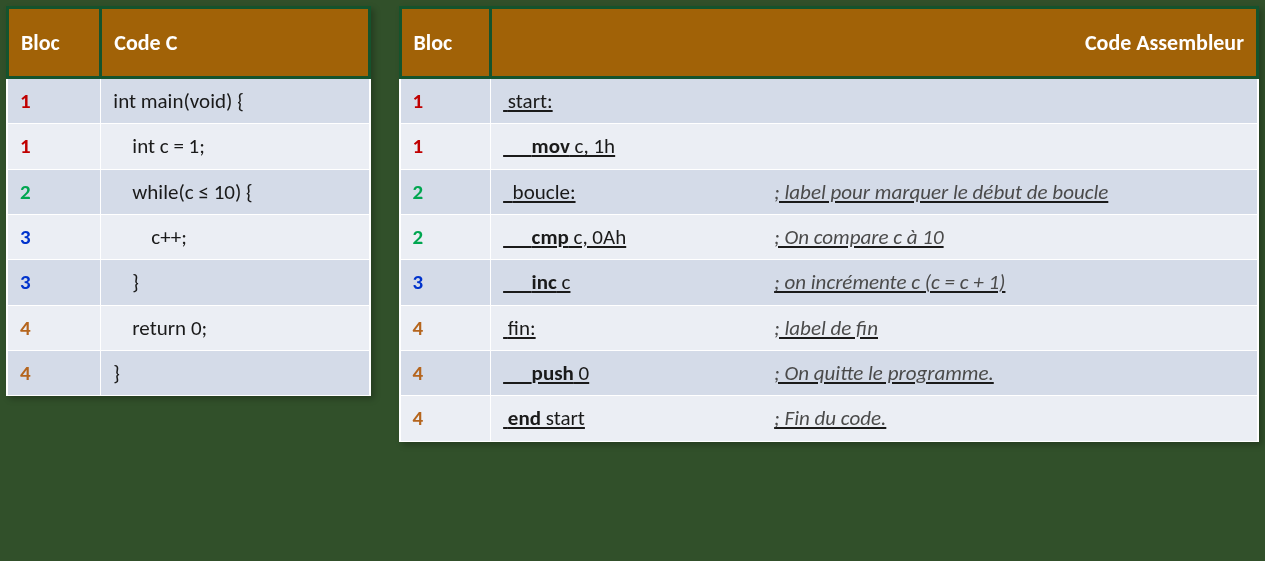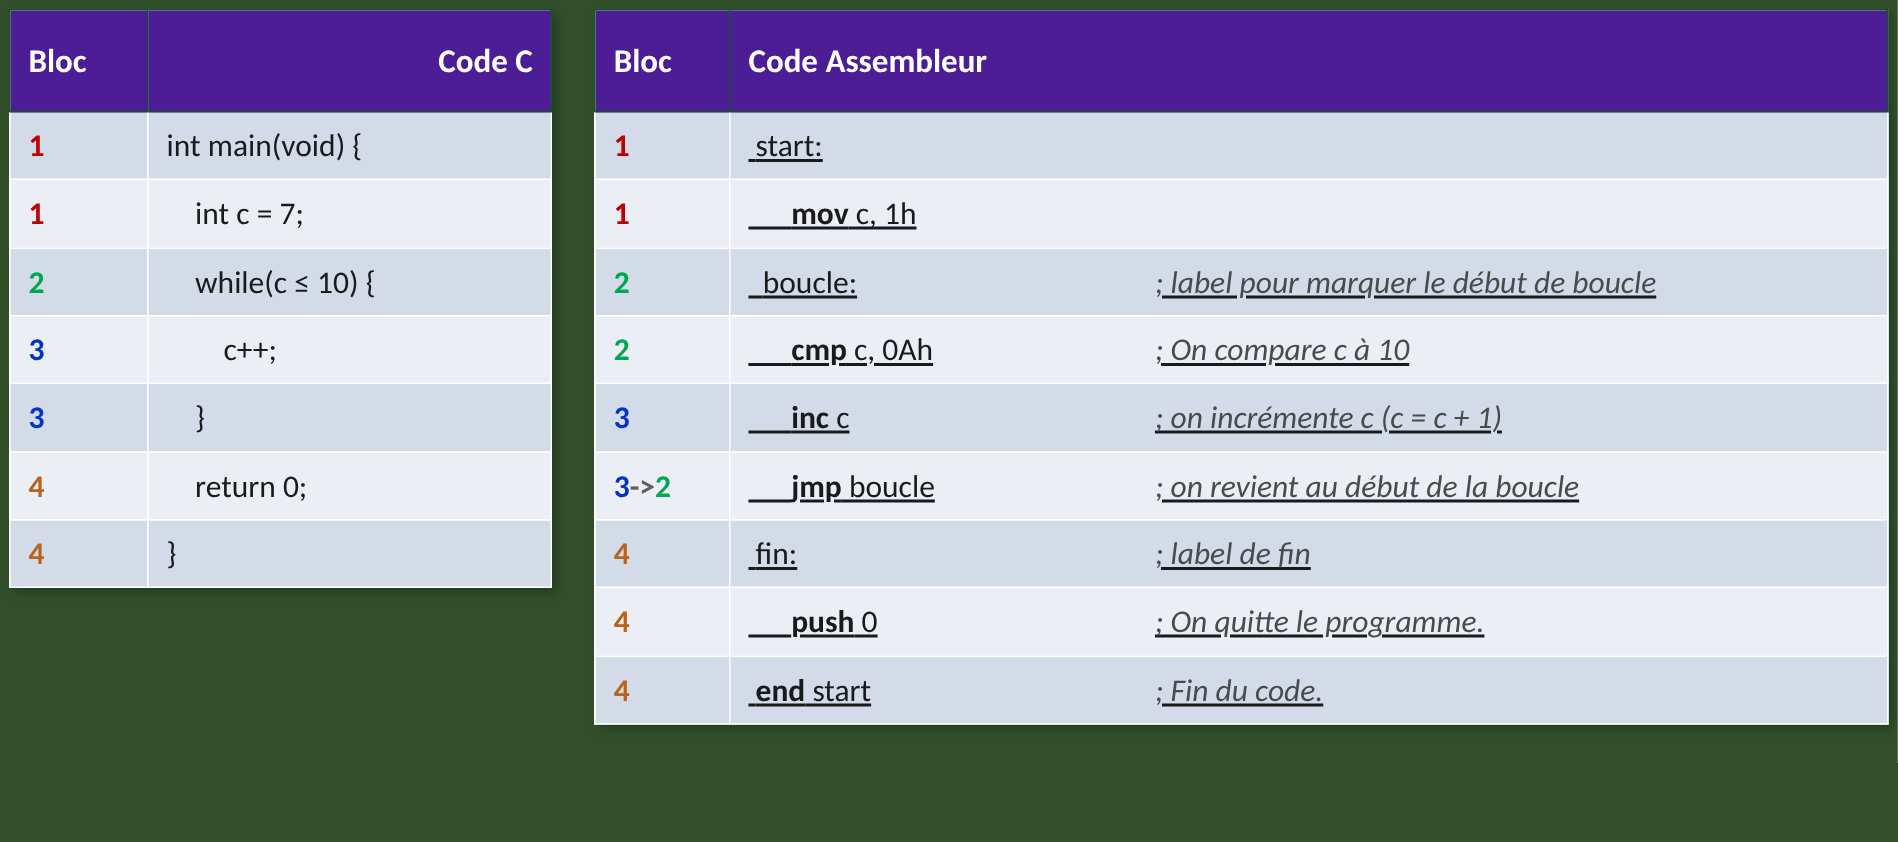--- a/index.html
+++ b/index.html
@@ -17,43 +17,43 @@
     align-items: flex-start;
     gap: 28px;
     padding: 6px 6px 0 6px;
   }
   table.code-table {
     border-collapse: collapse;
     box-shadow: 3px 3px 6px rgba(0,0,0,0.25);
     background: #fff;
   }
   table.code-table th {
-    background: #4c1d95;
+    background: #a16207;
     color: #fff;
     font-weight: 700;
     text-align: left;
     padding: 20px 12px;
-    border: 1px solid #14532d;
+    border: 3px solid #14532d;
     font-size: 22px;
   }
   table.code-table td {
     border: 1px solid #fff;
     padding: 8px 12px;
     vertical-align: middle;
     line-height: 1.35;
     font-size: 21px;
   }
   table.code-table tbody tr:nth-child(odd)  td { background: #d4dbe8; }
   table.code-table tbody tr:nth-child(even) td { background: #ebeef4; }
 
   
   .t-c  .col-bloc  { width: 70px; }
-  .t-c  .col-code  { width: 255px; text-align: right; }
+  .t-c  .col-code  { width: 255px; }
   .t-asm .col-bloc { width: 70px; }
-  .t-asm .col-code { width: 775px; }
+  .t-asm .col-code { width: 775px; text-align: right; }
 
   td.bloc { font-weight: 700; white-space: nowrap; }
 
   .c-red    { color: #c00000; }
   .c-green  { color: #00a650; }
   .c-blue   { color: #0033cc; }
   .c-brown  { color: #b5651d; }
   .c-arrow  { color: #5f5f5f; font-weight: 700; }
 
   td.codecell {
@@ -80,21 +80,21 @@
         <th class="col-code">Code C</th>
       </tr>
     </thead>
     <tbody>
         <tr>
           <td class="bloc"><span class="c-red">1</span></td>
           <td class="codecell"><span>int main(void) {</span></td>
         </tr>
         <tr>
           <td class="bloc"><span class="c-red">1</span></td>
-          <td class="codecell">&nbsp;&nbsp;&nbsp;&nbsp;<span>int c = 7;</span></td>
+          <td class="codecell">&nbsp;&nbsp;&nbsp;&nbsp;<span>int c = 1;</span></td>
         </tr>
         <tr>
           <td class="bloc"><span class="c-green">2</span></td>
           <td class="codecell">&nbsp;&nbsp;&nbsp;&nbsp;<span>while(c  ≤ 10) {</span></td>
         </tr>
         <tr>
           <td class="bloc"><span class="c-blue">3</span></td>
           <td class="codecell">&nbsp;&nbsp;&nbsp;&nbsp;&nbsp;&nbsp;&nbsp;&nbsp;<span>c++;</span></td>
         </tr>
         <tr>
@@ -159,29 +159,20 @@
         <tr>
           <td class="bloc"><span class="c-blue">3</span></td>
           <td class="codecell">
             <div class="asm-line">
               <span class="asm-instr">&nbsp;&nbsp;&nbsp;&nbsp;&nbsp;&nbsp;<span class="kw">inc</span><span>    c</span></span>
               <span class="asm-comment cmt">; on incrémente c (c = c + 1)</span>
             </div>
           </td>
         </tr>
         <tr>
-          <td class="bloc"><span class="c-blue">3</span><span class="c-arrow">-&gt;</span><span class="c-green">2</span></td>
-          <td class="codecell">
-            <div class="asm-line">
-              <span class="asm-instr">&nbsp;&nbsp;&nbsp;&nbsp;&nbsp;&nbsp;<span class="kw">jmp</span><span> boucle</span></span>
-              <span class="asm-comment cmt">; on revient au début de la boucle</span>
-            </div>
-          </td>
-        </tr>
-        <tr>
           <td class="bloc"><span class="c-brown">4</span></td>
           <td class="codecell">
             <div class="asm-line">
               <span class="asm-instr">&nbsp;<span>fin:</span></span>
               <span class="asm-comment cmt">; label de fin</span>
             </div>
           </td>
         </tr>
         <tr>
           <td class="bloc"><span class="c-brown">4</span></td>

